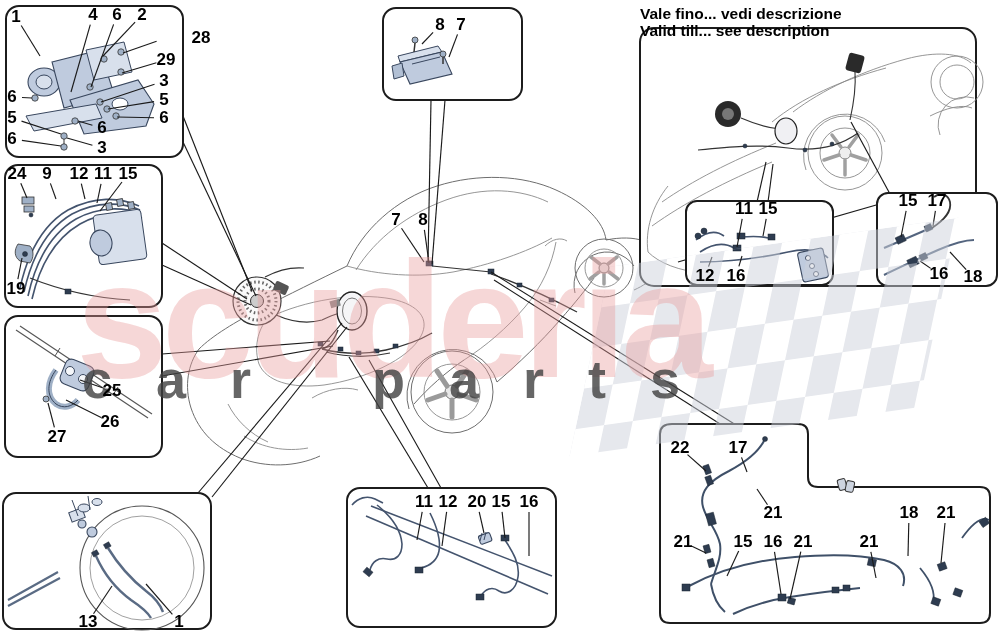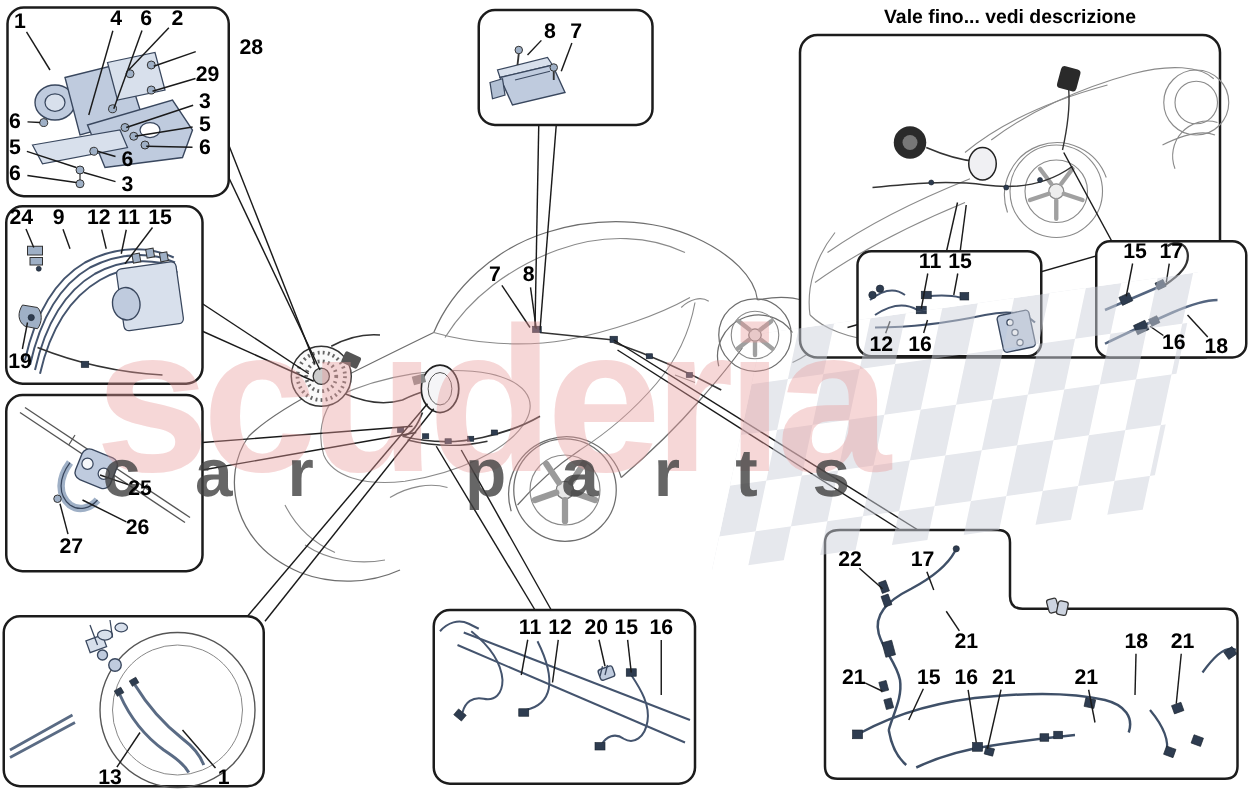--- a/index.html
+++ b/index.html
@@ -15,21 +15,21 @@
   .part{fill:#bfcbde;stroke:#39475e;stroke-width:1.1;}
   .part-lt{fill:#d8e0ec;stroke:#39475e;stroke-width:1;}
   .bolt{fill:#9fb0c6;stroke:#333;stroke-width:0.8;}
   .conn{stroke:#1a1a1a;stroke-width:1.15;fill:none;}
   .leader{stroke:#1a1a1a;stroke-width:1.15;}
   .spoke{stroke:#9a9a9a;stroke-width:5;stroke-linecap:round;}
   .spoke-s{stroke:#a0a0a0;stroke-width:3.5;stroke-linecap:round;}
   .callout{position:absolute;transform:translate(-50%,-50%);font-weight:700;font-size:17px;
            color:#000;z-index:6;white-space:nowrap;}
   .callout-layer{position:absolute;inset:0;z-index:6;pointer-events:none;}
-  .note{position:absolute;left:640px;top:5px;width:336px;text-align:center;z-index:6;
+  .note{position:absolute;left:640px;top:5px;width:336px;z-index:6;
         font-weight:700;font-size:15.5px;line-height:1.12;color:#000;}
   .checker{position:absolute;left:588px;top:246px;width:352px;height:182px;z-index:4;
            opacity:.5;pointer-events:none;
            background-image:conic-gradient(#ccd0da 0 90deg,transparent 90deg 180deg,#ccd0da 180deg 270deg,transparent 270deg 360deg);
            background-size:58px 78px;transform:rotate(-8deg) skewX(-20deg);}
   .wm-main{position:absolute;left:76px;top:238px;z-index:5;pointer-events:none;
            font-weight:700;font-size:165px;line-height:1;letter-spacing:-6px;
            color:#ea9c9c;opacity:.40;}
   .wm-sub{position:absolute;left:82px;top:348px;z-index:5;pointer-events:none;
           font-weight:700;font-size:54px;letter-spacing:44px;word-spacing:18px;
@@ -378,20 +378,21 @@
         <line x1="945.0" y1="523.0" x2="941" y2="563" class="leader"></line>
       </g>
   </svg>
 
   <div class="checker"></div>
   <div class="wm-main">scuderia</div>
   <div class="wm-sub">car parts</div>
 
   <div class="note">
     <div>Vale fino... vedi descrizione</div>
+    <div>Valid till... see description</div>
   </div>
 
   <div class="callout-layer">
       <span class="callout" style="left: 16px; top: 17px;">1</span>
       <span class="callout" style="left: 93px; top: 15px;">4</span>
       <span class="callout" style="left: 117px; top: 15px;">6</span>
       <span class="callout" style="left: 142px; top: 15px;">2</span>
       <span class="callout" style="left: 166px; top: 38px; margin-left: 35px;">28</span>
       <span class="callout" style="left: 166px; top: 60px;">29</span>
       <span class="callout" style="left: 164px; top: 81px;">3</span>

